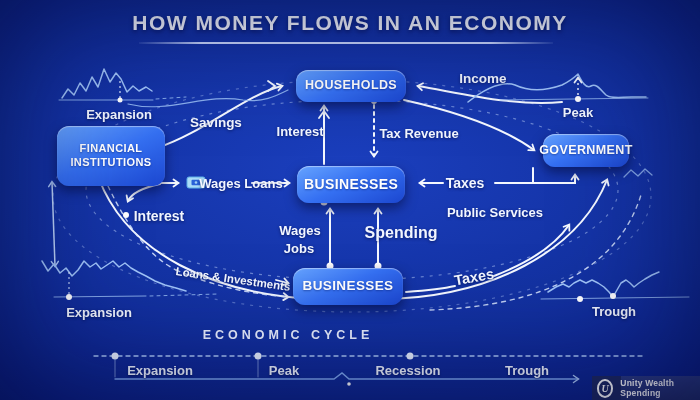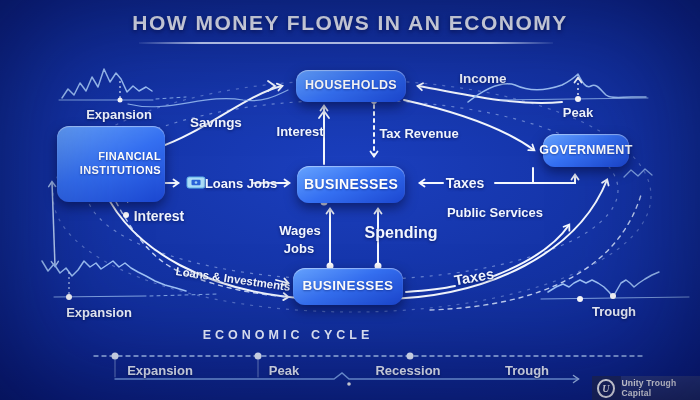--- a/index.html
+++ b/index.html
@@ -138,38 +138,38 @@
       <path d="M115,359 L115,377" stroke="rgba(190,212,252,0.55)" stroke-width="1"></path>
       <path d="M258,359 L258,377" stroke="rgba(190,212,252,0.55)" stroke-width="1"></path>
       <path d="M115,379 L334,379 L342,373 L349,379 L578,379" stroke="#7fa8f0" stroke-width="1.4" marker-end="url(#awb)"></path>
       <circle cx="349" cy="384" r="1.8" fill="#ffffff" stroke="none"></circle>
     </g>
   </svg>
 
   <div class="node" style="left:296px;top:70px;width:110px;height:32px;font-size:12.5px;">
       <span>HOUSEHOLDS</span>
     </div>
-  <div class="node" style="left:57px;top:126px;width:100px;height:44px;font-size:11px;padding:16px 4px;text-align:right;">
+  <div class="node" style="left:57px;top:126px;width:100px;height:44px;font-size:11px;padding:8px 4px;">
       <span>FINANCIAL INSTITUTIONS</span>
     </div>
   <div class="node" style="left:543px;top:134px;width:86px;height:33px;font-size:12.5px;">
       <span>GOVERNMENT</span>
     </div>
   <div class="node" style="left:297px;top:166px;width:108px;height:37px;font-size:14px;">
       <span>BUSINESSES</span>
     </div>
   <div class="node" style="left:293px;top:268px;width:110px;height:37px;font-size:13.5px;">
       <span>BUSINESSES</span>
     </div>
 
   <span class="lbl" style="left:216px;top:82px;font-size:13.5px;margin-top:40px;">Savings</span>
   <span class="lbl" style="left:483px;top:78px;font-size:13.5px;">Income</span>
   <span class="lbl" style="left:300px;top:131px;">Interest</span>
   <span class="lbl" style="left:419px;top:133px;">Tax Revenue</span>
-  <span class="lbl" style="left:241px;top:183px;">Loans Jobs</span>
+  <span class="lbl" style="left:241px;top:183px;">Wages Loans</span>
   <span class="lbl bold" style="left:465px;top:183px;">Taxes</span>
   <span class="lbl bold" style="left:159px;top:216px;">Interest</span>
   <span class="lbl" style="left:300px;top:230px;">Wages</span>
   <span class="lbl" style="left:299px;top:248px;">Jobs</span>
   <span class="lbl small" style="left:401px;top:233px;">Spending</span>
   <span class="lbl" style="left:495px;top:212px;">Public Services</span>
   <span class="lbl tiny" style="left:233px;top:279px;transform:translate(-50%,-50%) rotate(8deg);">Loans &amp; Investments</span>
   <span class="lbl bold" style="left:474px;top:277px;transform:translate(-50%,-50%) rotate(-10deg);font-size:14.5px;">Taxes</span>
 
   <span class="lbl" style="left:119px;top:114px;">Expansion</span>
@@ -181,17 +181,17 @@
   <span class="phase" style="left:160px;top:370px;">Expansion</span>
   <span class="phase" style="left:284px;top:370px;">Peak</span>
   <span class="phase" style="left:408px;top:370px;">Recession</span>
   <span class="phase" style="left:527px;top:370px;">Trough</span>
 
   <div id="logo">
     <div class="emblem-bg"></div>
     <div class="emblem">
         <span>U</span>
       </div>
-    <div class="brand">Unity Trough Capital</div>
+    <div class="brand">Unity Wealth Spending</div>
   </div>
 
   <div id="vignette"></div>
 </div>
 
 </body></html>

